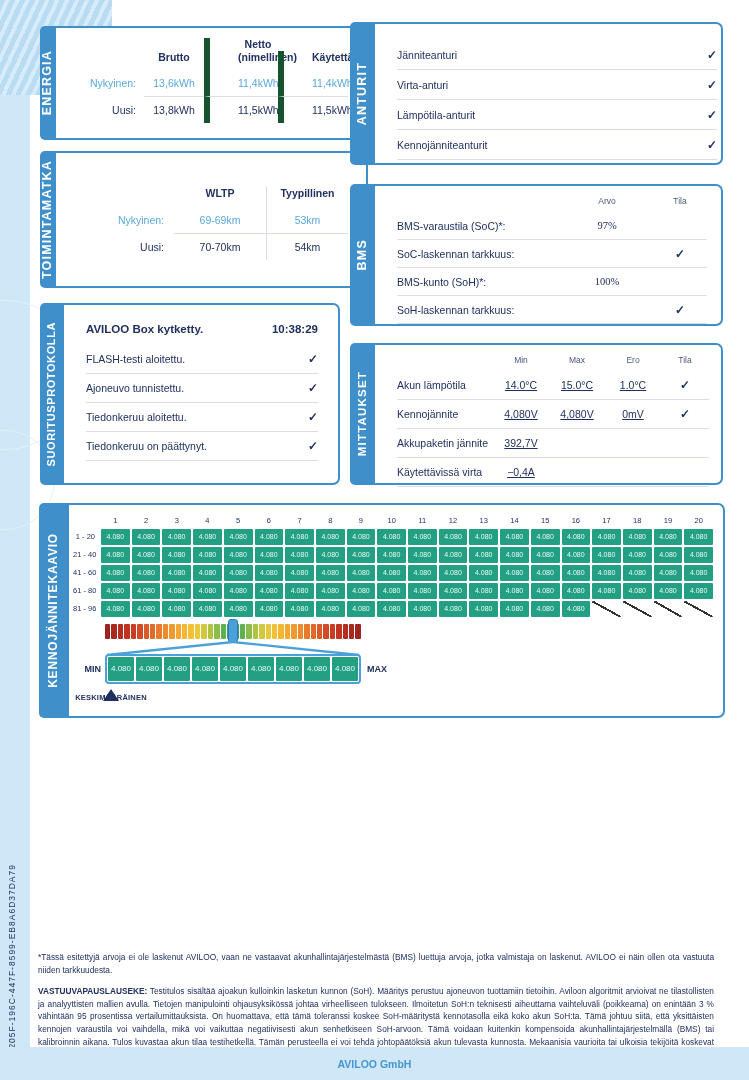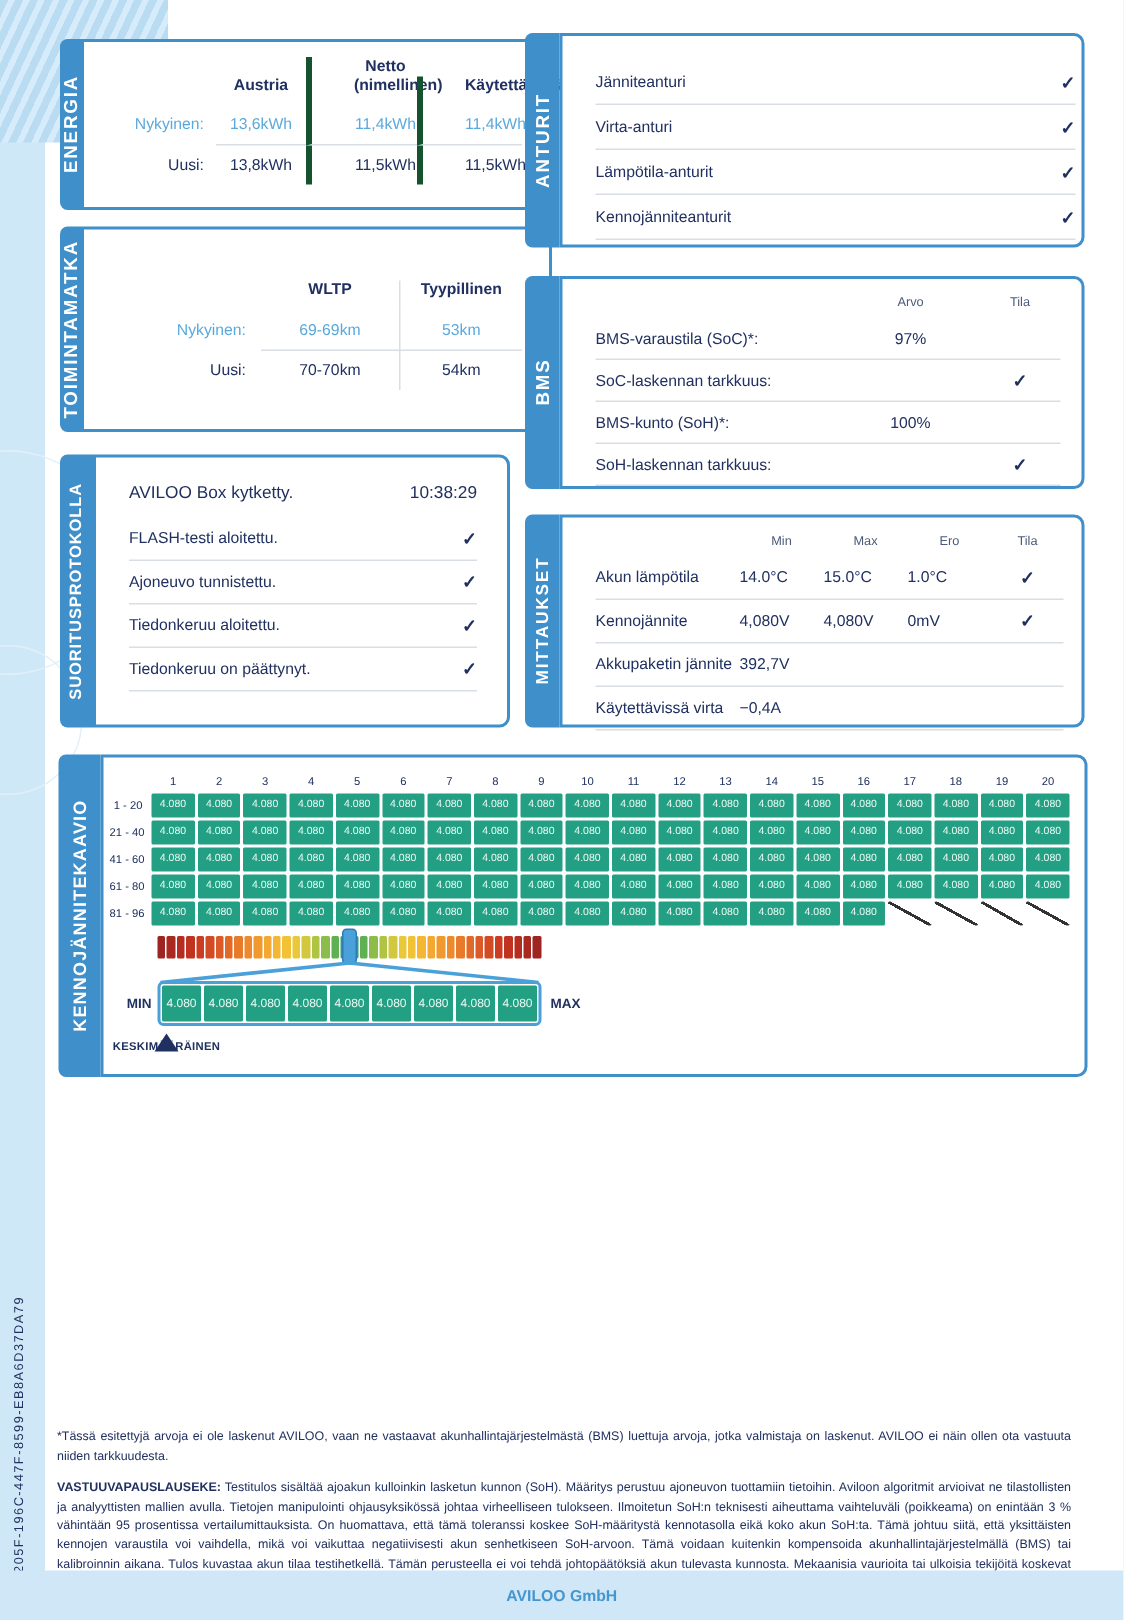--- a/index.html
+++ b/index.html
@@ -26,53 +26,53 @@
 
   .navy { color:#203060; }
   .blue { color:#5aa9dc; }
   .chk { color:#203060; font-weight:bold; font-size:12px; }
 
   
   .e-grid { display:grid; grid-template-columns:74px 60px 74px 70px; margin:10px 18px 0 14px; }
   .e-grid .hc { font-weight:bold; font-size:10.5px; color:#203060; text-align:center; align-self:end; padding-bottom:6px; line-height:1.25; }
   .e-grid .cell { font-size:10.5px; text-align:center; padding:7px 0; }
   .e-grid .rl { text-align:right; padding-right:8px; }
-  .e-grid .vsep { border-left:4px solid #14532d;padding-left:28px; }
+  .e-grid .vsep { border-left:6px solid #14532d;padding-left:28px; }
   .e-grid .hr { border-bottom:1px solid #d9dee5; }
 
   
   .t-grid { display:grid; grid-template-columns:104px 92px 82px; margin:34px 18px 0 14px; }
   .t-grid .hc { font-weight:bold; font-size:10.5px; color:#203060; text-align:center; padding-bottom:8px; }
   .t-grid .cell { font-size:10.5px; text-align:center; padding:7px 0; }
   .t-grid .rl { text-align:right; padding-right:10px; }
   .t-grid .vsep { border-left:1px solid #d9dee5; }
   .t-grid .hr { border-bottom:1px solid #d9dee5; }
 
   
   .p-wrap { padding:18px 20px 0 22px; }
-  .p-title { display:flex; justify-content:space-between; font-weight:normal; font-size:11.5px; color:#203060; padding-bottom:10px; }
+  .p-title { display:flex; justify-content:space-between; font-weight:bold; font-size:11.5px; color:#203060; padding-bottom:10px; }
   .prow { display:flex; justify-content:space-between; align-items:center; height:29px; border-bottom:1px solid #d9dee5; font-size:10.5px; color:#203060; }
 
   
   .a-wrap { padding:16px 4px 0 22px; }
   .srow { display:flex; justify-content:space-between; align-items:center; height:30px; border-bottom:1px solid #d9dee5; font-size:10.5px; color:#203060; }
 
   
   .b-wrap { padding:10px 14px 0 22px; }
   .b-head { display:flex; font-size:8.5px; color:#4a5a78; padding-bottom:6px; }
   .b-head .f { flex:1; } .b-head .v { width:92px; text-align:center; } .b-head .t { width:54px; text-align:center; }
   .brow { display:flex; align-items:center; height:28px; border-bottom:1px solid #d9dee5; font-size:10.5px; color:#203060; }
-  .brow .f { flex:1; } .brow .v { width:92px; text-align:center; } .brow .t { width:54px; text-align:center; }
+  .brow .f { flex:1; } .brow .v { width:92px; text-align:center;font-family:Liberation Serif, serif; } .brow .t { width:54px; text-align:center; }
 
   
   .m-wrap { padding:10px 12px 0 22px; }
   .m-head { display:flex; font-size:8.5px; color:#4a5a78; padding-bottom:6px; }
   .m-head .f { flex:1; } .m-head .c { width:56px; text-align:center; } .m-head .t { width:48px; text-align:center; }
   .mrow { display:flex; align-items:center; height:29px; border-bottom:1px solid #d9dee5; font-size:10.5px; color:#203060; }
-  .mrow .f { flex:1; } .mrow .c { width:56px; text-align:left; } .mrow .t { width:48px; text-align:center; }
+  .mrow .f { flex:1; } .mrow .c { width:56px; text-align:center;text-decoration:underline; } .mrow .t { width:48px; text-align:center; }
 
   
   .k-tab span { font-size:12px; letter-spacing:0.8px; }
   .grid { position:absolute; left:4px; top:8px; width:640px; display:grid;
     grid-template-columns:26px repeat(20,1fr); gap:2px; }
   .ghead { font-size:7.5px; color:#203060; text-align:center; height:14px; line-height:16px; }
   .glabel { font-size:7.5px; color:#203060; text-align:right; padding-right:4px; line-height:16px; white-space:nowrap; }
   .gcell { background:#23a084; color:#eafaf4; font-size:7px; text-align:center; height:16px; line-height:16px; border-radius:1px; }
   .gcell.na { background:transparent;
     background-image:linear-gradient(to top right,transparent 46%,#333 46%,#333 53%,transparent 53%); }
@@ -112,21 +112,21 @@
   <div class="deco-circle dc2"></div>
   <div class="vid">2192205F-196C-447F-8599-EB8A6D37DA79</div>
 
   <div class="section" style="left:40px; top:26px; width:300px; height:114px;">
     <div class="tab" style="width:22px;">
         <span>ENERGIA</span>
       </div>
     <div class="box">
       <div class="e-grid">
         <div></div>
-        <div class="hc">Austria</div>
+        <div class="hc">Brutto</div>
         <div class="hc vsep"><span>Netto</span><br><span>(nimellinen)</span></div>
         <div class="hc vsep">Käytettävissä</div>
         <div class="cell rl blue">Nykyinen:</div>
         <div class="cell blue hr">13,6kWh</div>
         <div class="cell blue vsep hr">11,4kWh</div>
         <div class="cell blue vsep hr">11,4kWh</div>
         <div class="cell rl navy">Uusi:</div>
         <div class="cell navy">13,8kWh</div>
         <div class="cell navy vsep">11,5kWh</div>
         <div class="cell navy vsep">11,5kWh</div>

